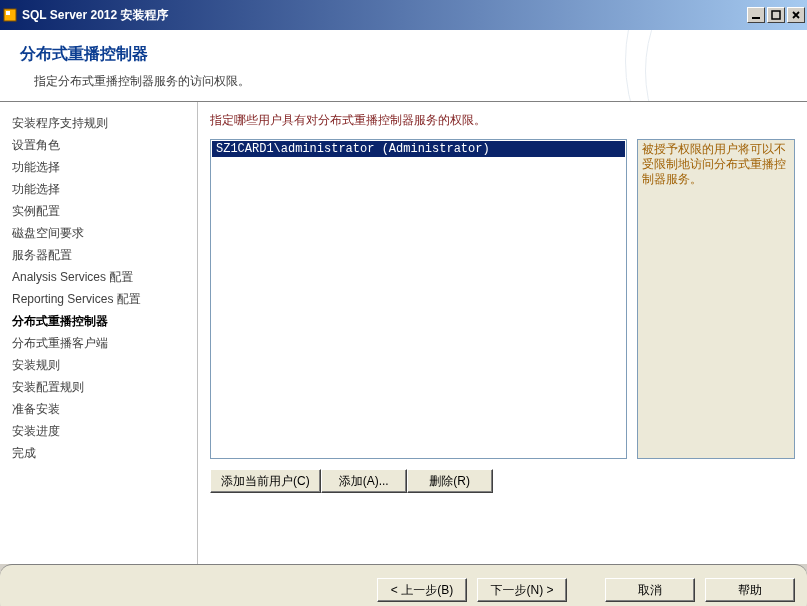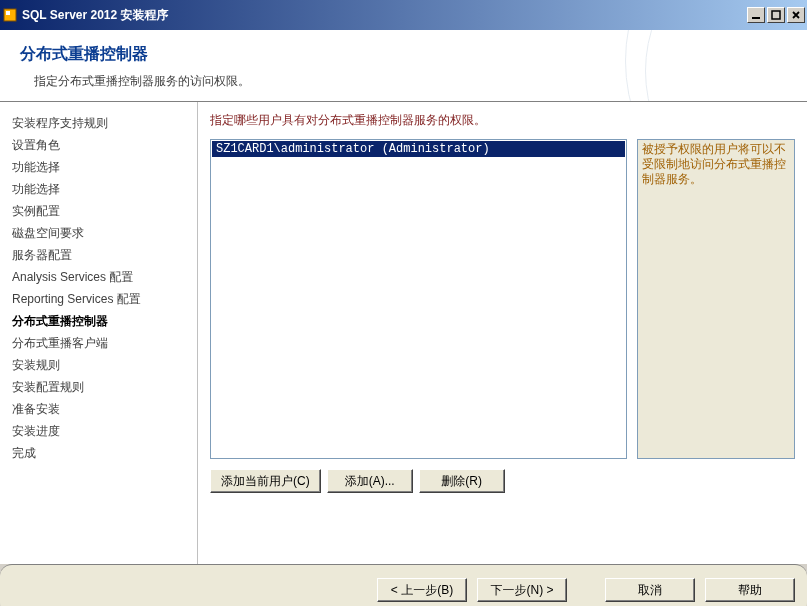--- a/index.html
+++ b/index.html
@@ -127,21 +127,20 @@
       border: 1px solid #7f9db9;
       background: #ece9d8;
       padding: 2px 4px;
       font-size: 12px;
       color: #a16207;
       line-height: 15px;
     }
     .btn-row {
       margin-top: 10px;
       display: flex;
-      gap: 6px;
     }
     .btn {
       font-family: "SimSun", Tahoma, sans-serif;
       font-size: 12px;
       padding: 3px 10px;
       background: #ece9d8;
       border: 1px solid #404040;
       border-top-color: #fff; border-left-color: #fff;
       box-shadow: inset -1px -1px 0 #808080;
       cursor: pointer;

